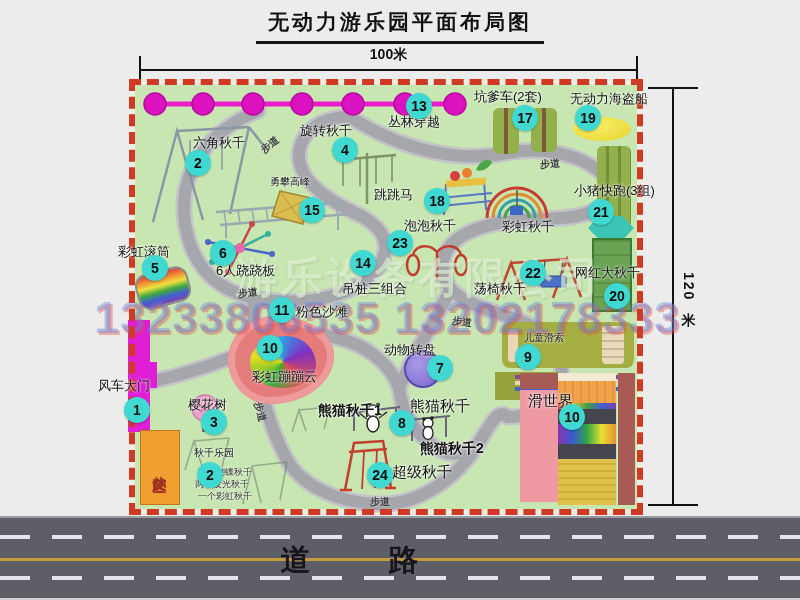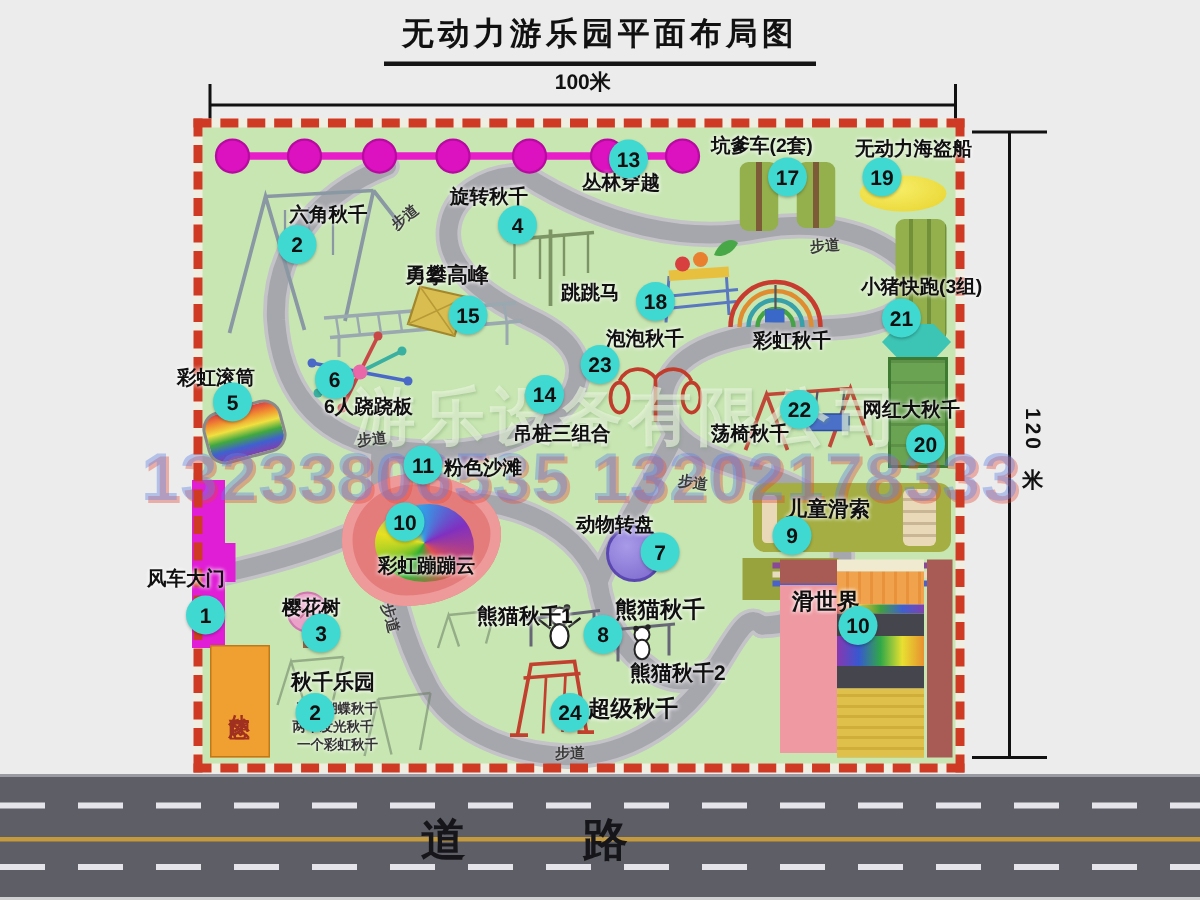--- a/index.html
+++ b/index.html
@@ -69,24 +69,24 @@
       background:linear-gradient(180deg,#e04040,#f09030,#f0e040,#40a840,#4060d0,#8040b0);}
   
   #wm-company{left:235px;top:250px;font-size:42px;font-weight:bold;letter-spacing:4px;white-space:nowrap;
       color:rgba(238,248,226,0.60);text-shadow:1px 1px 2px rgba(120,160,110,0.35);}
   #wm-phone{left:94px;top:292px;font-size:45px;font-weight:bold;letter-spacing:1px;white-space:nowrap;
       color:rgba(95,130,230,0.40);text-shadow:2px 2px 0 rgba(230,70,55,0.38);}
   
   .num{position:absolute;width:26px;height:26px;border-radius:50%;background:#3fd9d2;color:#101010;
       font-size:14px;font-weight:bold;display:flex;align-items:center;justify-content:center;
       box-shadow:0 1px 2px rgba(0,0,0,0.25);}
-  .lbl{position:absolute;font-size:13px;font-weight:bold;color:#101010;white-space:nowrap;
+  .lbl{position:absolute;font-size:13px;font-weight:normal;color:#101010;white-space:nowrap;
       text-shadow:0 0 3px rgba(255,255,255,0.85),0 0 3px rgba(255,255,255,0.85);}
   .lbl.lg{font-size:15px;}
-  .lbl.md{font-size:14px;}
+  .lbl.md{font-size:10px;}
   .lbl.sm{font-size:14px;font-weight:bold;}
   .lbl.xs{font-size:9px;color:#333;}
   .pathlbl{position:absolute;font-size:10px;font-weight:bold;color:#3a3a3a;white-space:nowrap;
       text-shadow:0 0 2px rgba(255,255,255,0.6);}
   
   #road{position:absolute;left:0;top:516px;width:800px;height:82px;background:#5e5e67;border-top:2px solid #9a9aa2;box-sizing:border-box;}
   .road-dash{position:absolute;left:0;width:800px;height:4px;
       background:repeating-linear-gradient(90deg,#e4e4ea 0 30px,transparent 30px 52px);}
   #road-yellow{position:absolute;left:0;top:40px;width:800px;height:3px;background:#c49a3c;}
   #road-label{position:absolute;left:0;top:22px;width:705px;text-align:center;font-size:30px;font-weight:bold;

